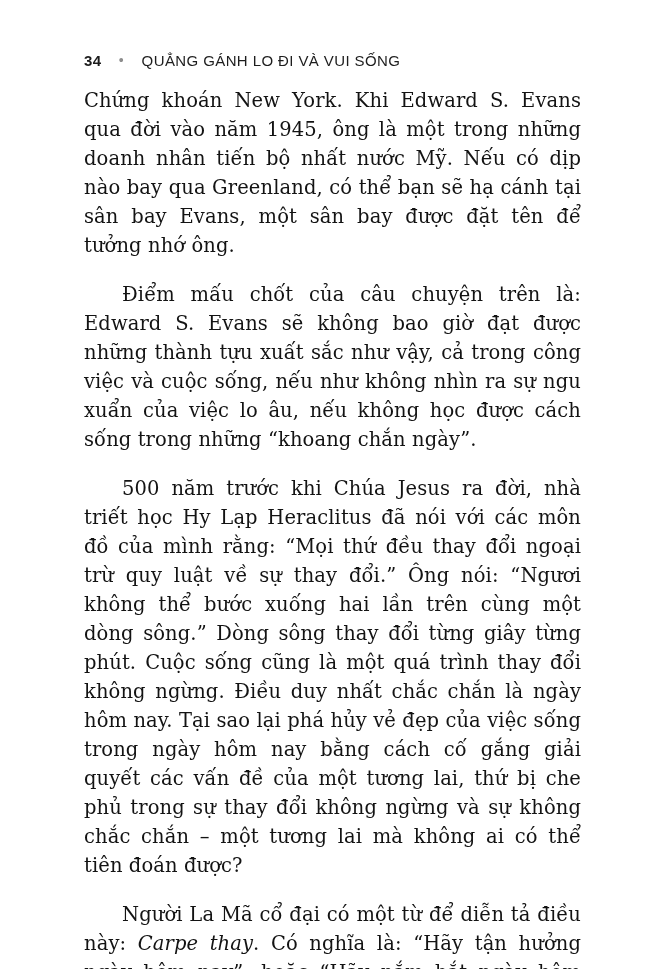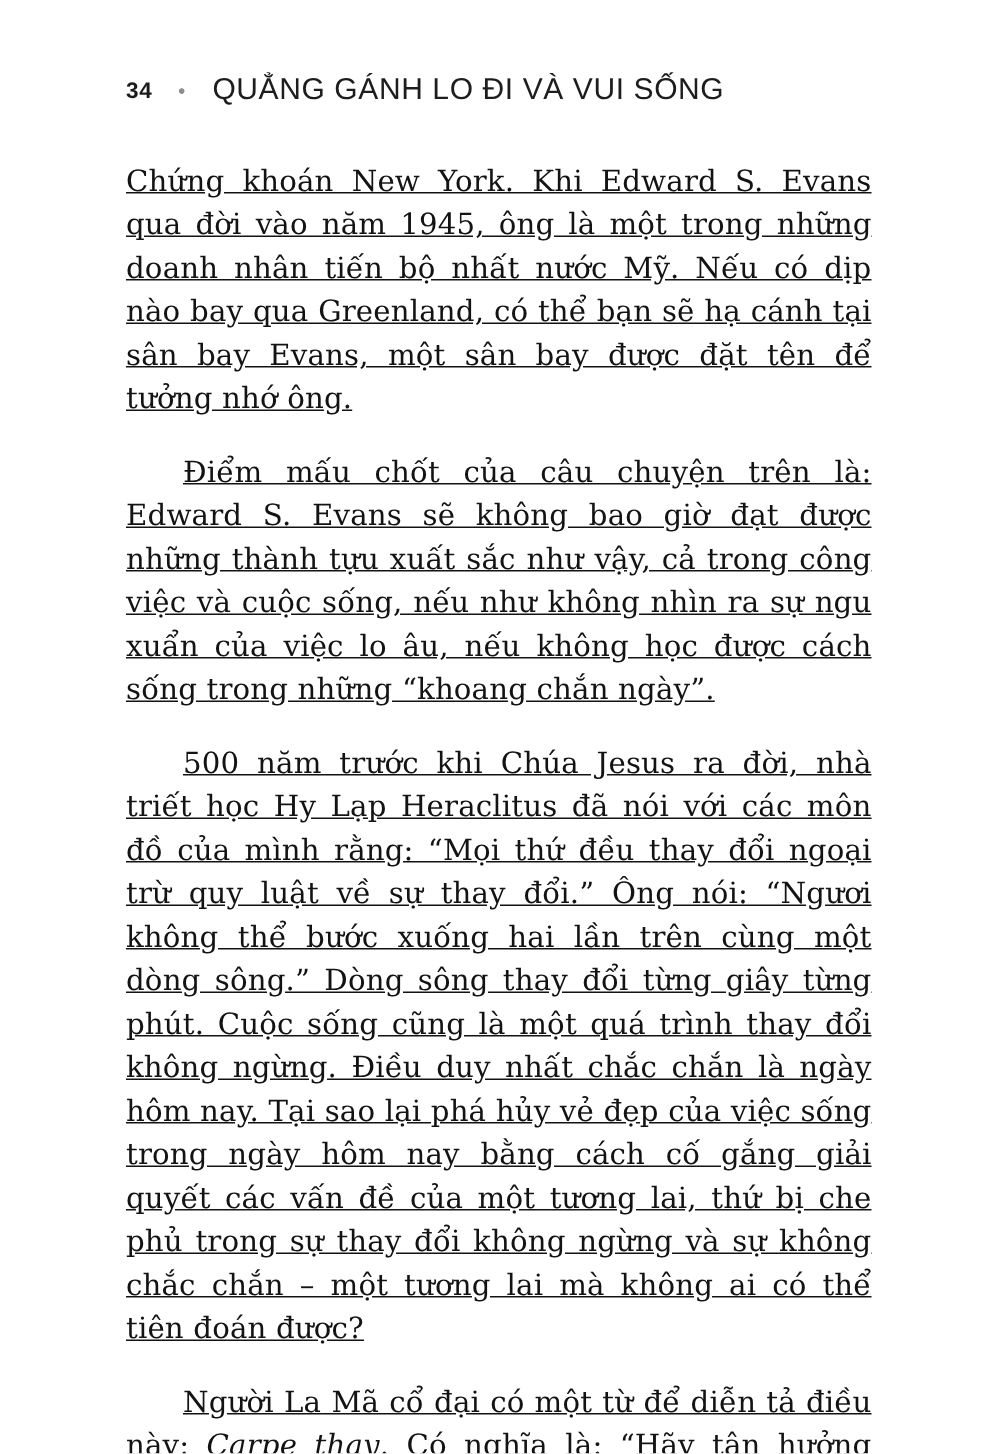--- a/index.html
+++ b/index.html
@@ -14,53 +14,52 @@
     background: #ffffff;
     box-sizing: border-box;
     padding: 50px 82px 0 84px;
     overflow: hidden;
   }
   .page-header {
     display: flex;
     align-items: center;
     font-family: "Liberation Sans", sans-serif;
     color: #1d1d1d;
-    margin-bottom: 36px;
+    margin-bottom: 16px;
     height: 20px;
   }
   .page-num {
     font-weight: 700;
     font-size: 15px;
     letter-spacing: 0.5px;
     color: #1b1b1b;
   }
   .bullet {
     color: #8d8d8d;
     font-size: 14px;
     margin: 0 18px 0 17px;
     line-height: 1;
   }
   .book-title {
-    font-size: 20px;
+    font-size: 15px;
     letter-spacing: 0.4px;
     color: #1d1d1d;
     font-weight: 500;
   }
   .page-body {
     font-family: "DejaVu Serif", "Liberation Serif", serif;
     font-size: 19.5px;
     line-height: 29px;
     text-align: justify;
     color: #131313;
     letter-spacing: 0.1px;
   }
   .page-body p {
     margin: 0;
     padding: 0;
-    text-decoration: underline;
   }
   .page-body p.indent {
     text-indent: 38px;
     margin-top: 20px;
   }
   .italic {
     font-style: italic;
   }
 </style>
 </head>

